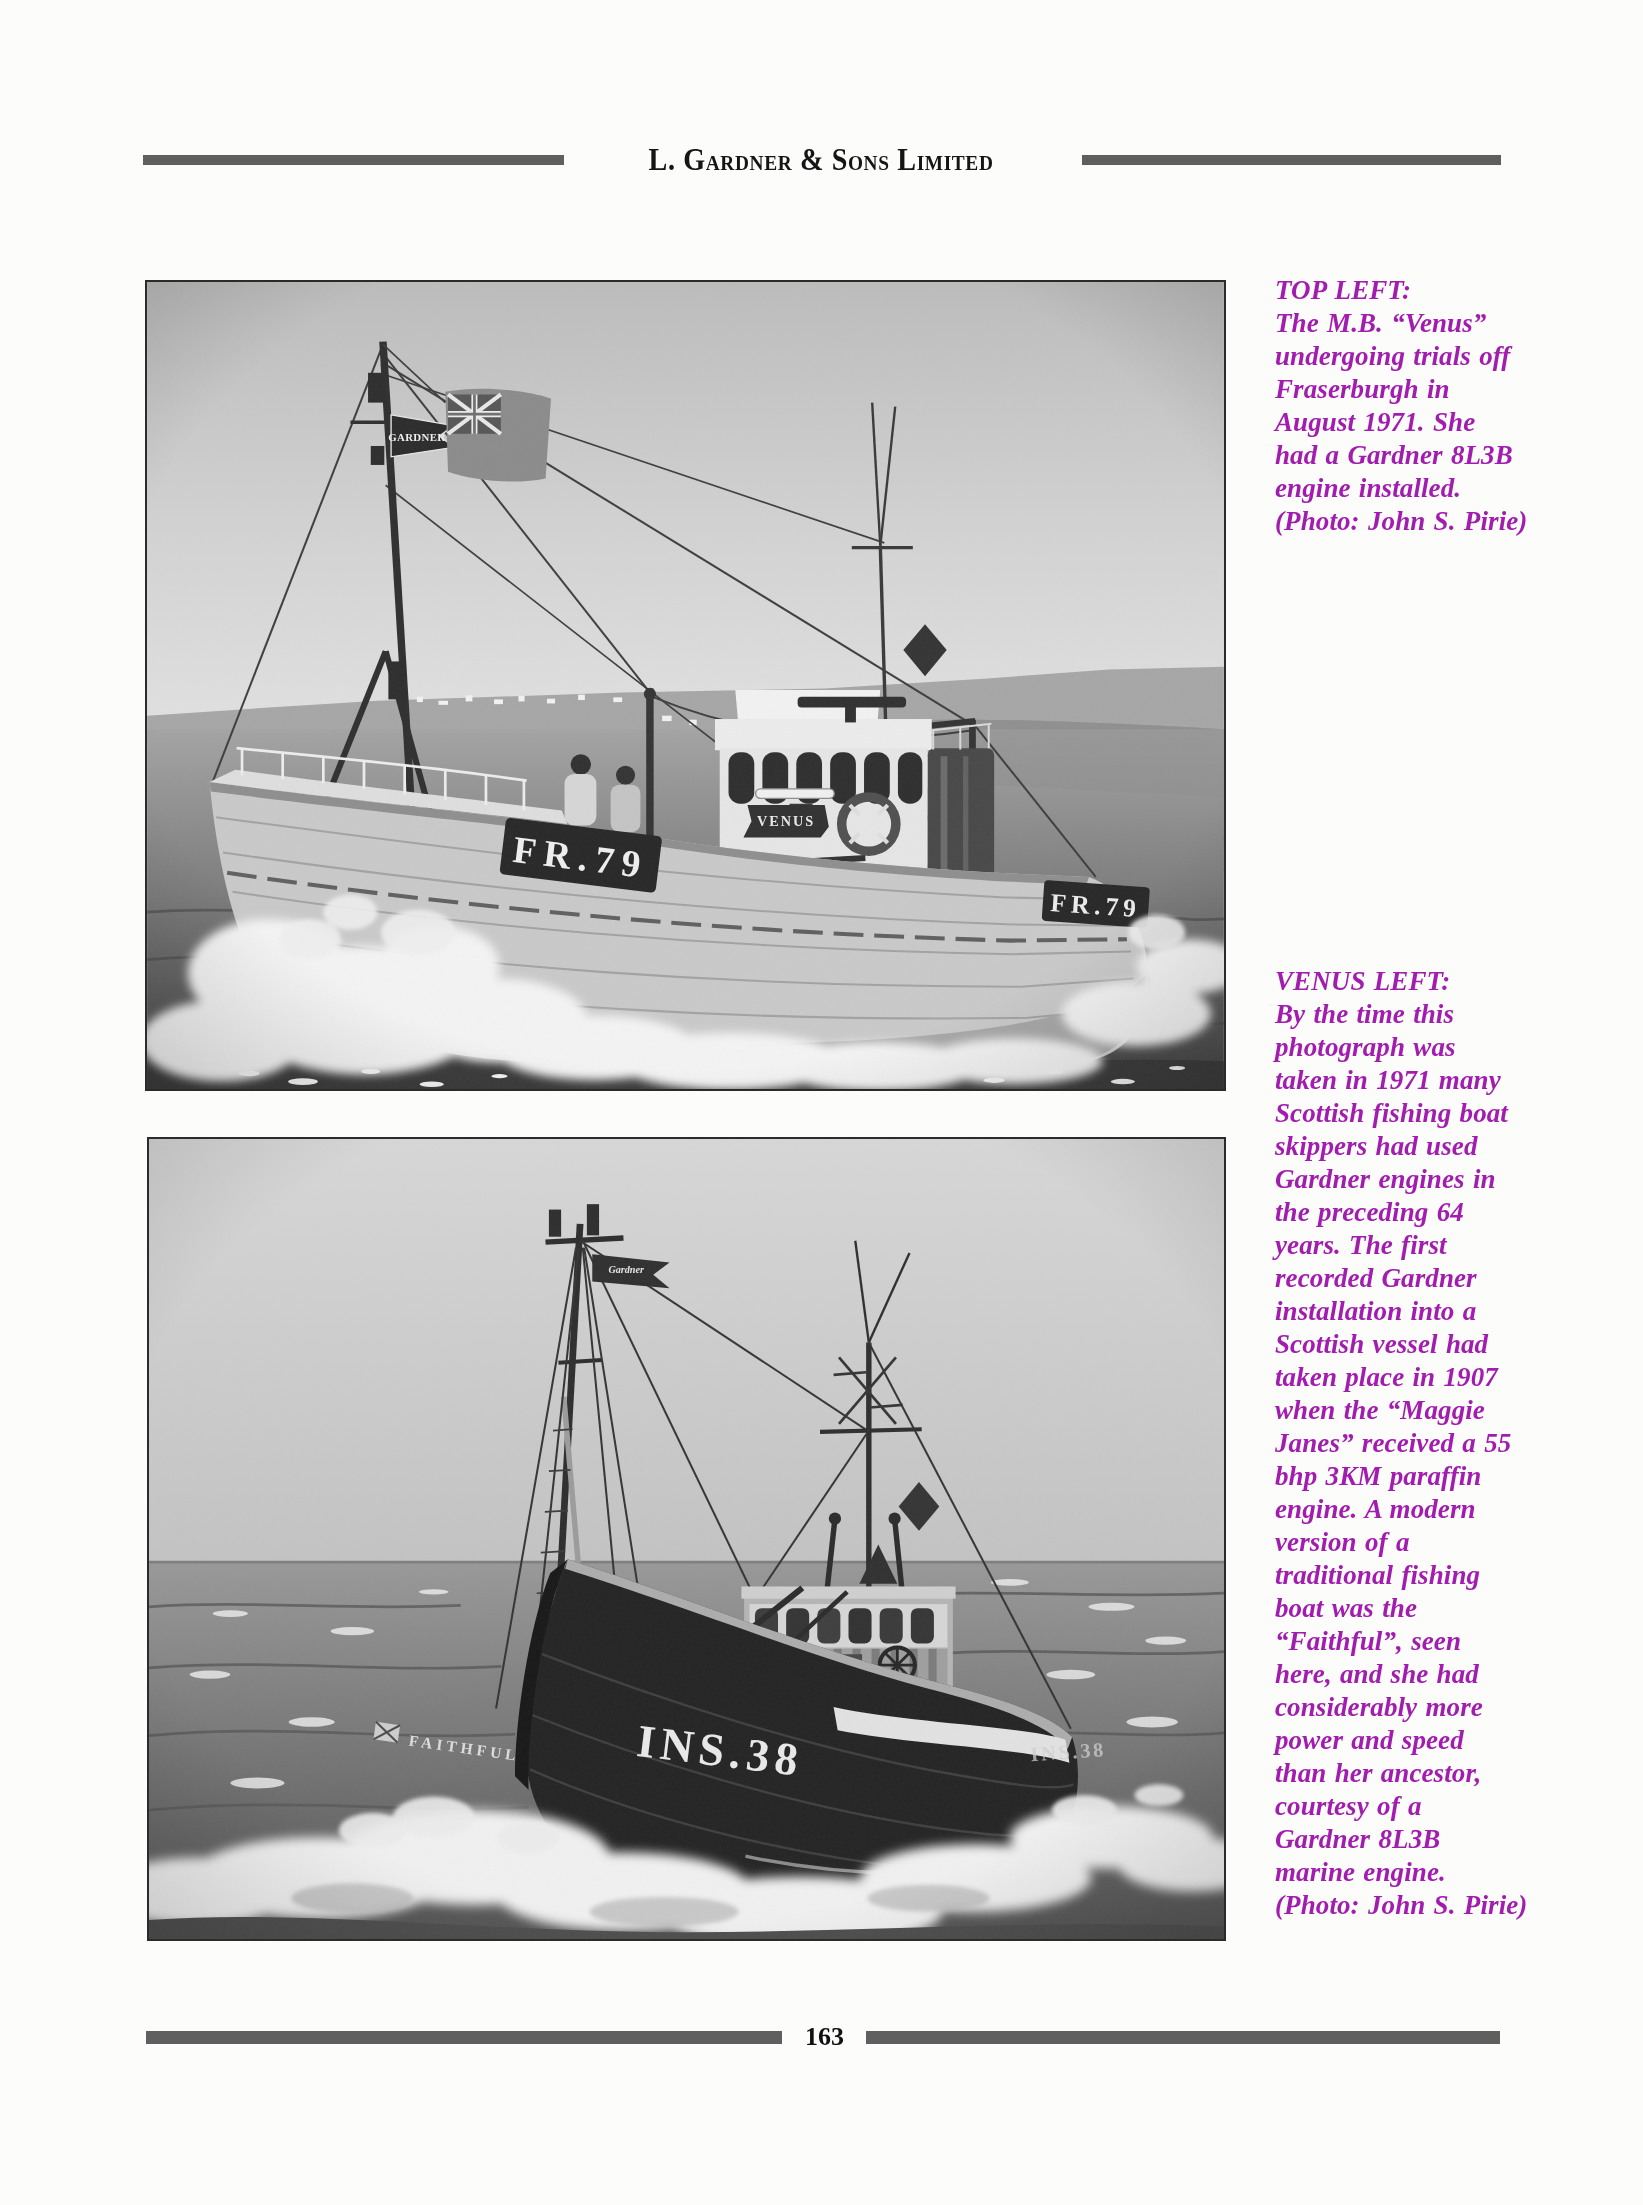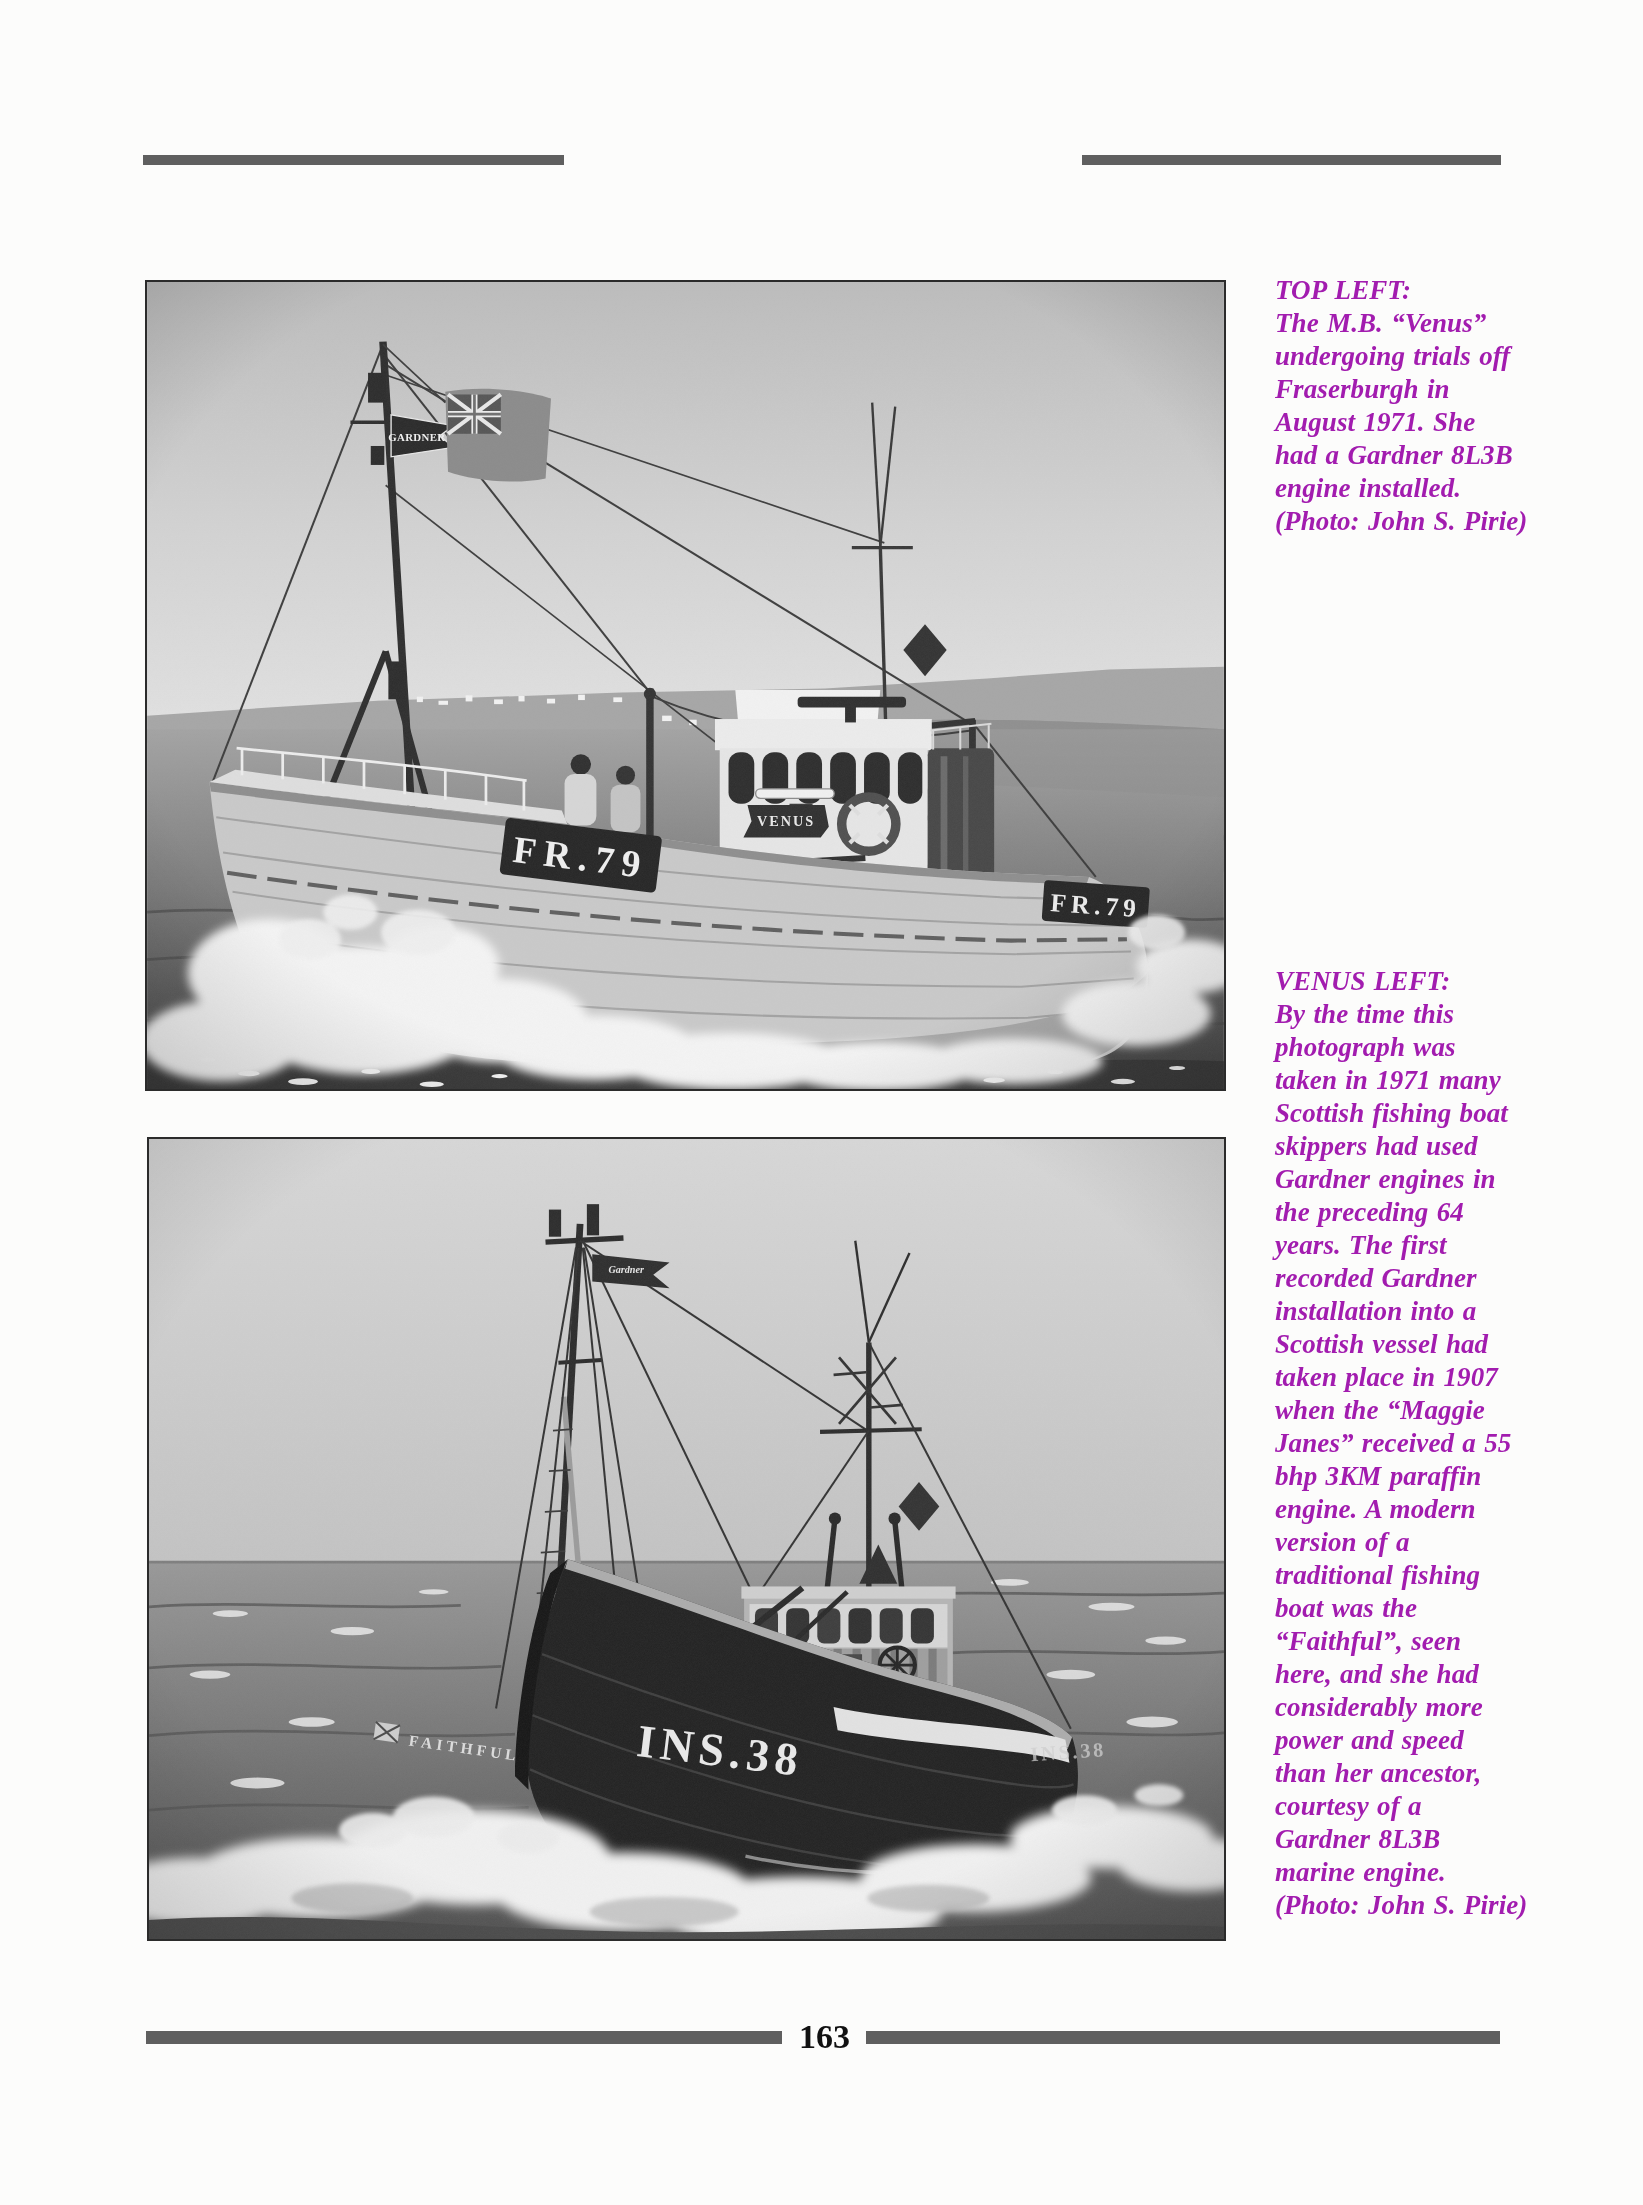--- a/index.html
+++ b/index.html
@@ -11,29 +11,30 @@
   .hdr-title{position:absolute;left:563px;width:516px;top:138px;height:42px;
              line-height:42px;text-align:center;font-weight:700;font-size:32px;
              font-variant:small-caps;letter-spacing:0.7px;color:#151515;white-space:nowrap;}
   .hdr-title .inner{display:inline-block;transform:scaleX(.88);transform-origin:center;}
   .photo{position:absolute;border:2px solid #2b2b2b;background:#cfcfcf;box-sizing:border-box;}
   .photo svg{display:block;}
   .caption{position:absolute;left:1275px;width:330px;font-style:italic;font-weight:600;
            font-size:27px;line-height:33px;color:#a21caf;letter-spacing:0.1px;word-spacing:1.4px;}
   .caption .body{white-space:pre-line;}
   .pageno{position:absolute;left:766px;width:117px;top:2019px;height:35px;line-height:35px;
-          text-align:center;font-weight:700;font-size:34px;color:#111;}
+          text-align:center;font-weight:700;font-size:26px;color:#111;}
   text{font-family:"Liberation Serif",serif;}
 </style>
 </head>
 <body>
 
 <div class="page">
 
   <div class="rule hdr" style="left:143px;width:421px;"></div>
+  <div class="hdr-title"><span class="inner">L. Gardner &amp; Sons Limited</span></div>
   <div class="rule hdr" style="left:1082px;width:419px;"></div>
 
   <figure class="photo" style="left:145px;top:280px;width:1081px;height:811px;margin:0;">
     <svg width="1077" height="807" viewBox="0 0 1589 1191">
       <defs>
         <linearGradient id="sky1" x1="0" y1="0" x2="0" y2="1">
           <stop offset="0" stop-color="#bcbcbc"></stop>
             <stop offset=".55" stop-color="#d3d3d3"></stop>
             <stop offset="1" stop-color="#e2e2e2"></stop>
         </linearGradient>

